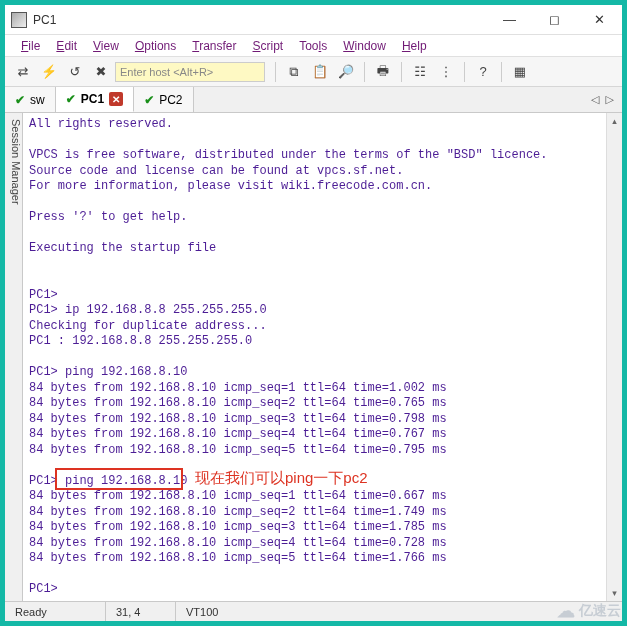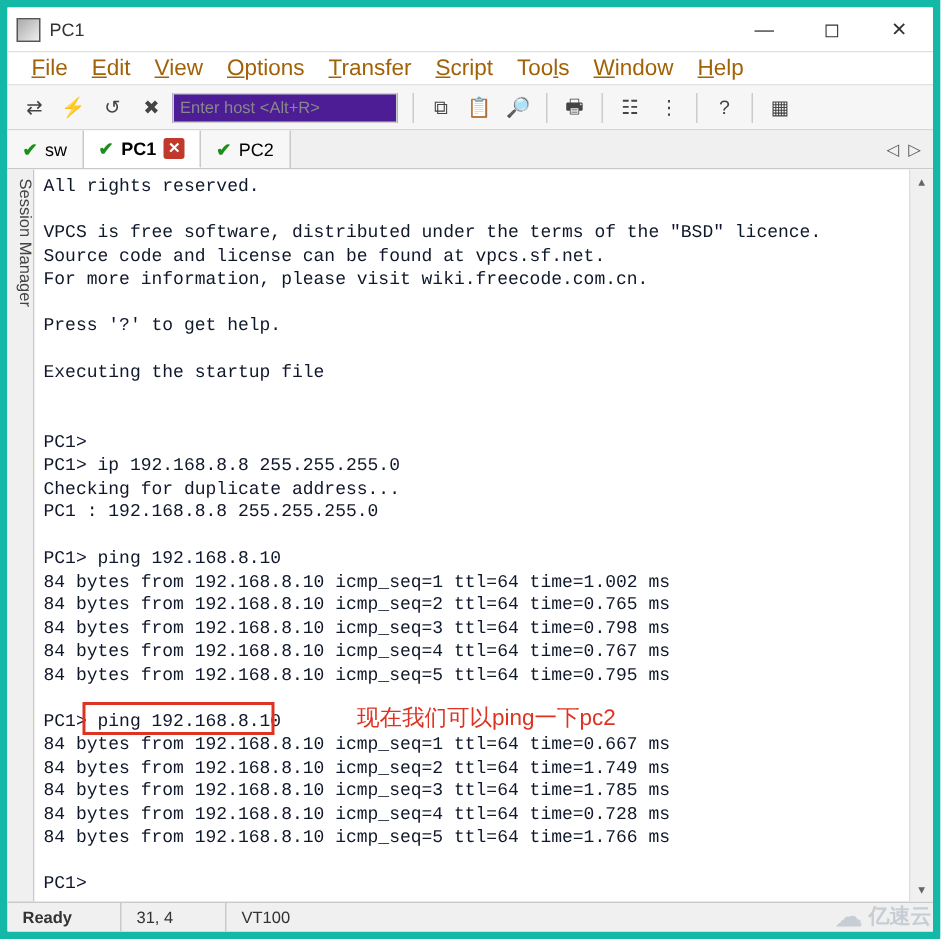--- a/index.html
+++ b/index.html
@@ -45,43 +45,43 @@
       height: 22px;
       display: flex;
       align-items: center;
       gap: 4px;
       padding: 0 10px;
       background: #fff;
       border-bottom: 1px solid #e0e0e0;
     }
     .menu-item {
       padding: 2px 6px;
-      font-size: 15px;
-      color: #a16207;
+      font-size: 12px;
+      color: #701a75;
     }
     .menu-item u { text-decoration: underline; }
     .toolbar {
       height: 30px;
       display: flex;
       align-items: center;
       gap: 2px;
       padding: 2px 6px;
       background: #f6f6f6;
       border-bottom: 1px solid #d6d6d6;
     }
     .tb-btn {
       width: 24px; height: 24px;
       display:flex; align-items:center; justify-content:center;
       color:#444; font-size:13px;
       border-radius:2px;
     }
     .tb-sep { width:1px; height:20px; background:#ccc; margin:0 4px; }
     .hostbox {
       width:150px; height:20px;
-      border:1px solid #ccc; background:#4c1d95;
+      border:1px solid #ccc; background:#fef9c3;
       padding:0 4px; font-size:11px; color:#888;
       display:flex; align-items:center;
       margin-right:4px;
       text-align:right;
     }
     .tabbar {
       height: 26px;
       display:flex;
       align-items:stretch;
       background:#f0f0f0;
@@ -128,21 +128,21 @@
       flex:1;
       display:flex;
       position:relative;
       background:#fff;
     }
     .terminal {
       flex:1;
       font-family:"Consolas","Courier New",monospace;
       font-size:12px;
       line-height:15.5px;
-      color:#0f172a;
+      color:#4c1d95;
       padding:4px 6px;
       white-space:pre;
       overflow:hidden;
     }
     .scrollbar {
       width:16px;
       background:#f0f0f0;
       border-left:1px solid #ddd;
       position:relative;
     }
@@ -173,21 +173,21 @@
       align-items:center;
       font-size:11px;
       color:#333;
     }
     .status-cell{
       padding:0 10px;
       border-right:1px solid #c9c9c9;
       height:100%;
       display:flex; align-items:center;
     }
-    .status-cell:first-child{width:76px;font-weight:bold;}
+    .status-cell:first-child{width:101px;}
     .logo-watermark{
       position:absolute;
       right:6px; bottom:4px;
       font-size:14px;
       color:#c7cdd4;
       font-weight:bold;
       display:flex; align-items:center; gap:4px;
     }
     .logo-watermark .cloud{
       font-size:18px;
@@ -296,21 +296,21 @@
 84 bytes from 192.168.8.10 icmp_seq=4 ttl=64 time=0.728 ms
 84 bytes from 192.168.8.10 icmp_seq=5 ttl=64 time=1.766 ms
 
 PC1&gt;</div>
       <div class="scrollbar">
         <div class="scroll-up">▴</div>
         <div class="scroll-down">▾</div>
       </div>
 
       <div class="redbox" style="left:32px; top:355px; width:128px; height:22px;"></div>
-      <div class="red-callout" style="left:172px; top:356px;margin-left:43px;">现在我们可以ping一下pc2</div>
+      <div class="red-callout" style="left:172px; top:356px;">现在我们可以ping一下pc2</div>
     </div>
   </div>
 
   <div class="statusbar">
     <div class="status-cell">Ready</div>
     <div class="status-cell" style="width:70px;">31,  4</div>
     <div class="status-cell" style="border-right:none;">VT100</div>
   </div>
 
 </div>

